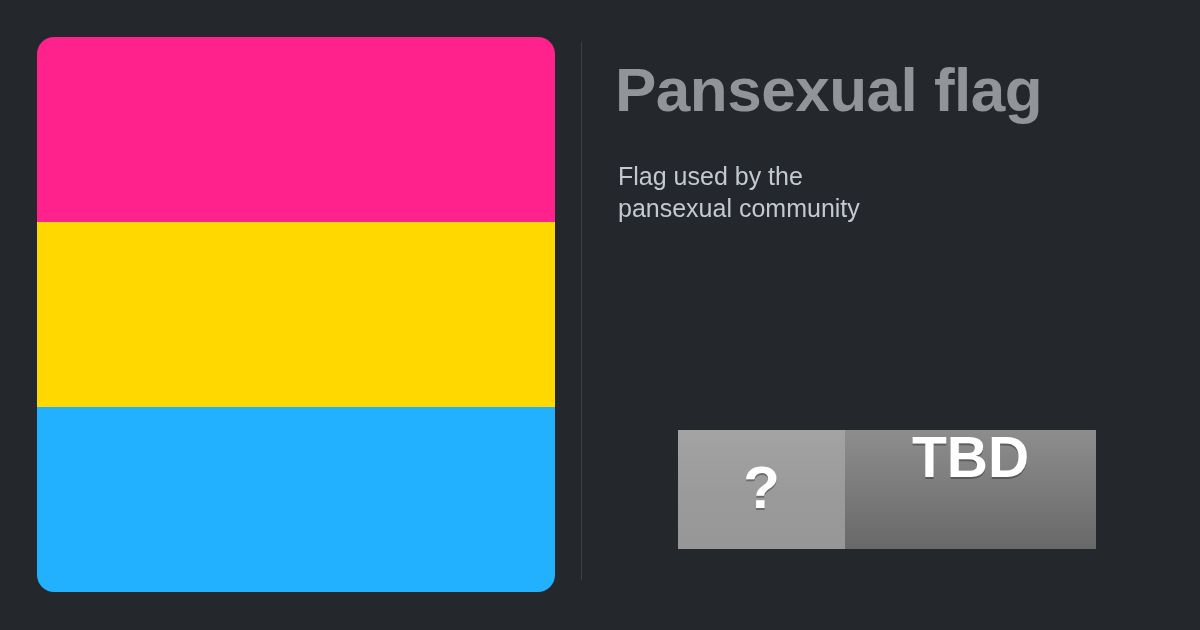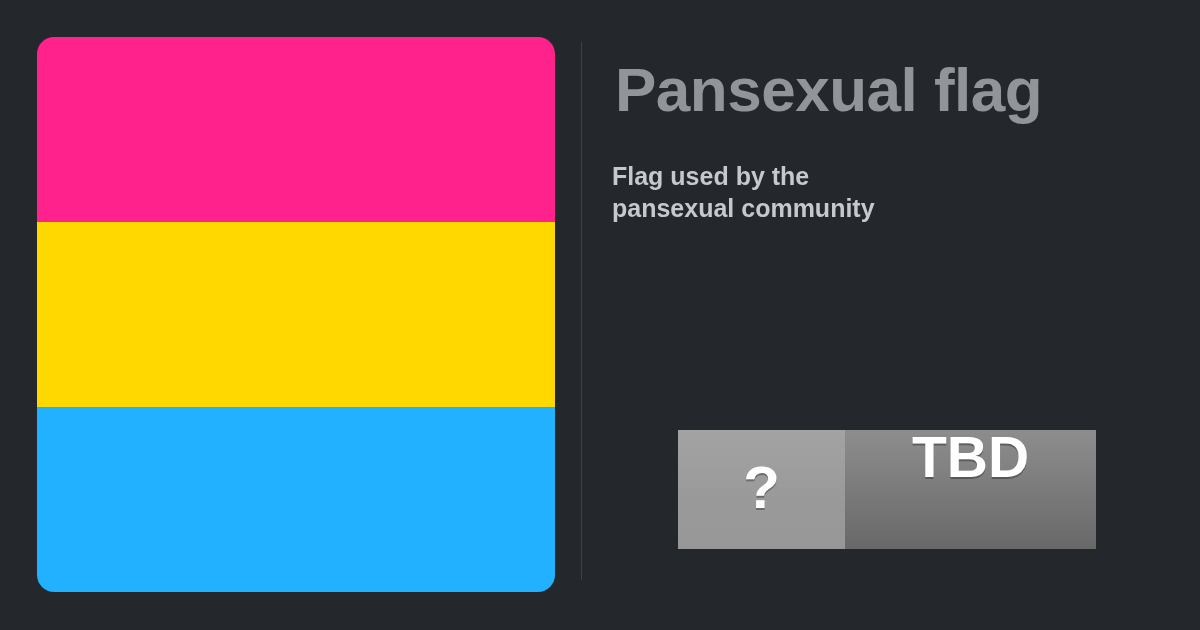--- a/index.html
+++ b/index.html
@@ -68,26 +68,26 @@
     line-height: 1.05;
     font-weight: 800;
     letter-spacing: -0.5px;
     color: #919498;
     white-space: nowrap;
   }
 
   .page-subtitle {
     position: absolute;
     top: 123px;
-    left: 1px;
+    left: 7px;
     width: 300px;
     margin: 0;
     font-size: 25px;
     line-height: 32px;
-    font-weight: 700;
+    font-weight: 400;
     color: #c4c9d0;
   }
 
   
   .status-badge {
     position: absolute;
     left: 67px;
     top: 393px;
     width: 418px;
     height: 119px;

